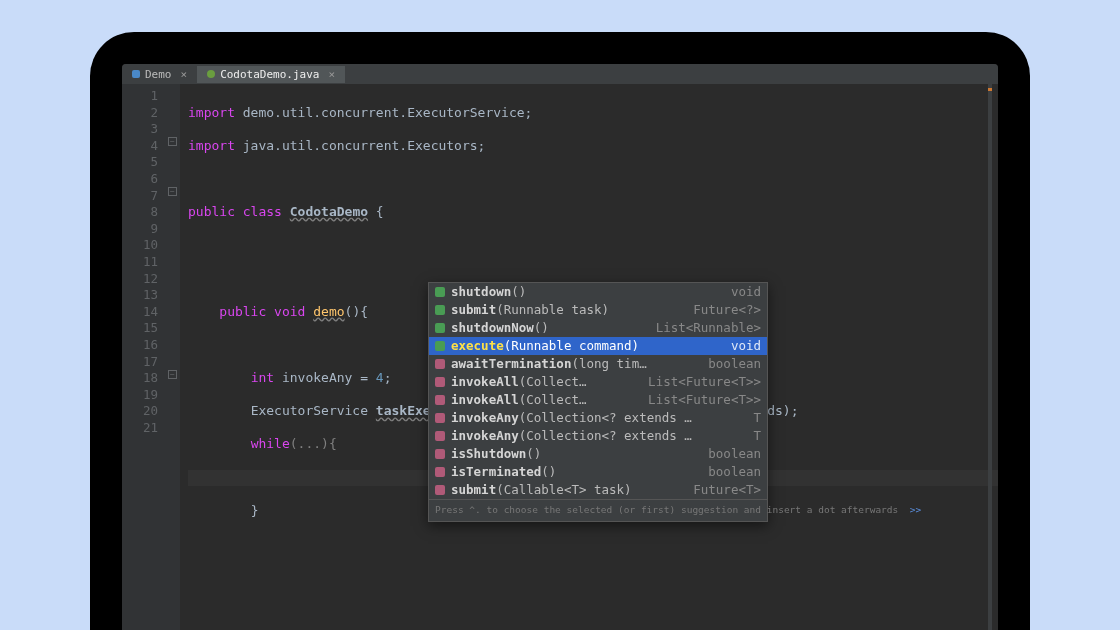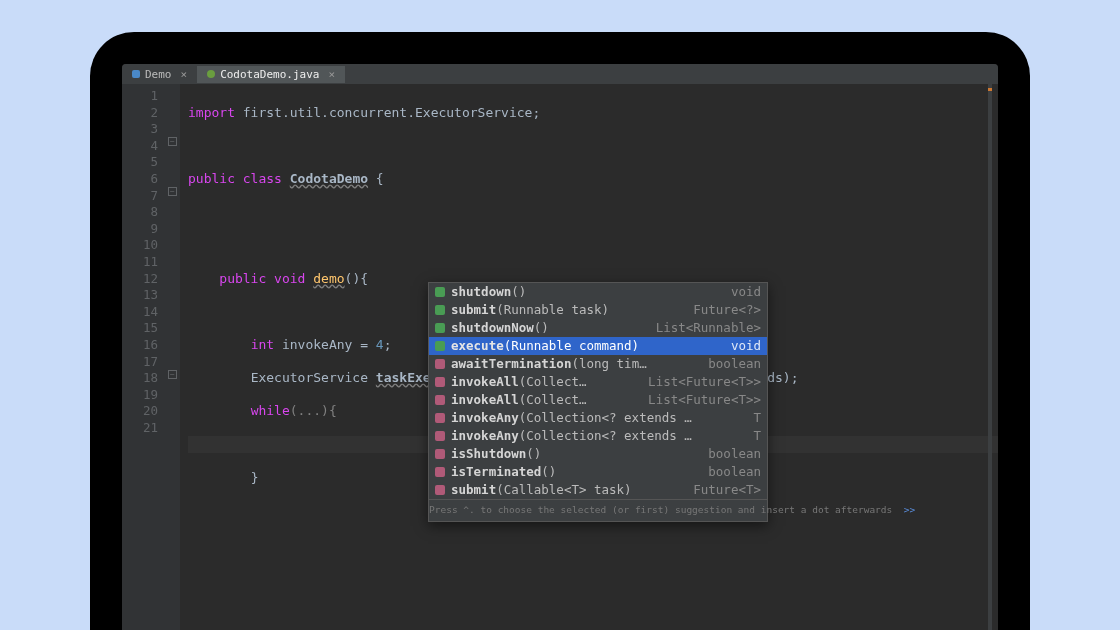--- a/index.html
+++ b/index.html
@@ -39,24 +39,24 @@
     background: #3c3f41; border: 1px solid #555; box-shadow: 0 4px 12px rgba(0,0,0,.5);
     font-size: 12.5px; color: #bbb;
   }
   .popup .row { display: flex; align-items: center; height: 18px; padding: 0 6px; gap: 6px; cursor: pointer; }
   .popup .row.sel { background: #2f65ca; color: #fff; }
   .popup .pict { width: 10px; height: 10px; border-radius: 2px; flex-shrink: 0; }
   .pict.green { background: #499c54; }
   .pict.pink { background: #b05a78; }
   .popup .sig { flex: 1; white-space: nowrap; overflow: hidden; text-overflow: ellipsis; }
   .popup .sig b { color: #d5d5d5; font-weight: bold; }
-  .popup .row.sel .sig b { color: #e5e5e5; }
+  .popup .row.sel .sig b { color: #fde047; }
   .popup .ret { color: #888; margin-left: 8px; white-space: nowrap; }
   .popup .row.sel .ret { color: #dfe8f7; }
-  .popup .hint { font-size: 9.5px; color: #777; padding: 2px 0; border-top: 1px solid #555; }
+  .popup .hint { font-size: 9.5px; color: #777; padding: 2px 6px; border-top: 1px solid #555; }
   .popup .hint .more { color: #5a8ddb; }
   .white-bottom { height: 28px; background: #fff; }
 </style>
 </head>
 <body>
 
 <div class="device">
   <div class="screen">
     <div class="white-top"></div>
 
@@ -98,21 +98,22 @@
           <div class="ln">19</div>
             <div class="ln">20</div>
             <div class="ln">21</div>
         </div>
         <div class="foldcol">
           <div class="fold" style="top:53px">−</div>
           <div class="fold" style="top:103px">−</div>
           <div class="fold" style="top:286px">−</div>
         </div>
         <div class="code">
-<div class="ln"><span class="kw">import</span><span> first.util.concurrent.ExecutorService;</span></div>
+<div class="ln"><span class="kw">import</span><span> demo.util.concurrent.ExecutorService;</span></div>
+<div class="ln"><span class="kw">import</span><span> java.util.concurrent.Executors;</span></div>
 <div class="ln"></div>
 <div class="ln"><span class="kw">public</span> <span class="kw">class</span> <span class="cls">CodotaDemo</span><span> {</span></div>
 <div class="ln"></div>
 <div class="ln"></div>
 <div class="ln">    <span class="kw">public</span> <span class="kw">void</span> <span class="method">demo</span><span>(){</span></div>
 <div class="ln"></div>
 <div class="ln">        <span class="kw">int</span><span> invokeAny = </span><span class="num">4</span><span>;</span></div>
 <div class="ln">        <span>ExecutorService </span><span class="cls">taskExecutor</span><span> = Executors.</span><span class="ital">newFixedThreadPool</span><span>(nThreads);</span></div>
 <div class="ln">        <span class="kw">while</span><span class="gray">(...){</span></div>
 <div class="ln hl">            <span>taskExecutor.</span></div>

